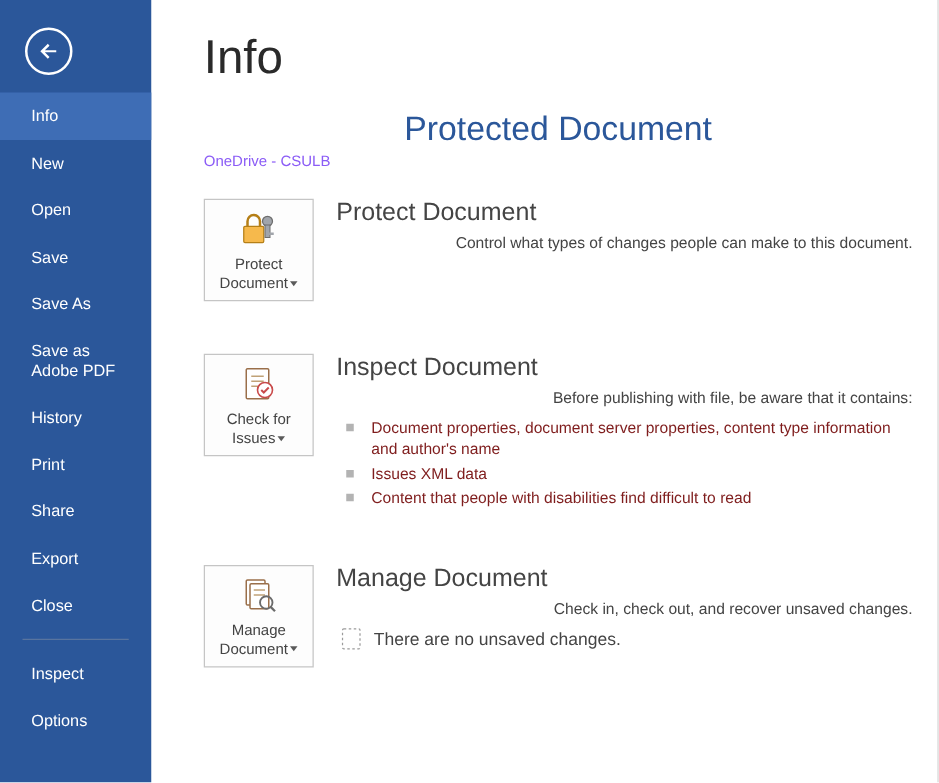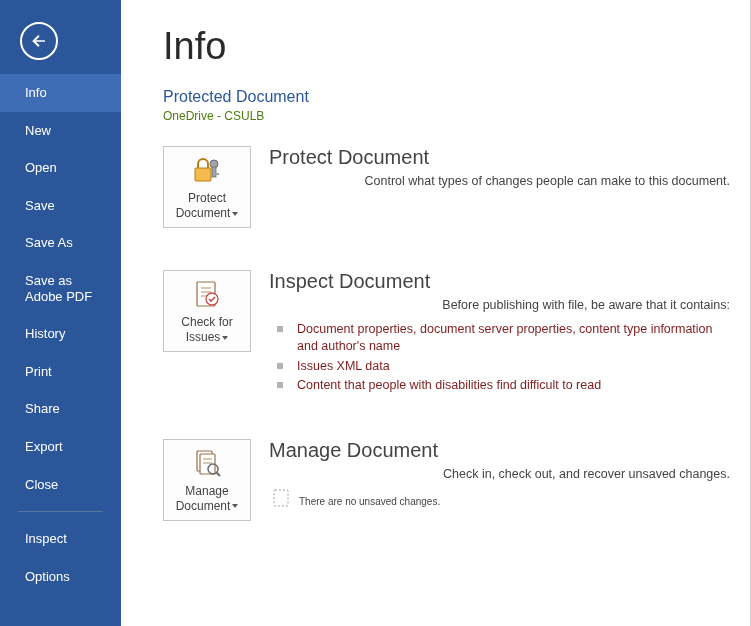--- a/index.html
+++ b/index.html
@@ -52,28 +52,29 @@
     border-right: 1px solid #cfcfcf;
     height: 100%;
   }
   .page-title {
     font-size: 38px;
     font-weight: 300;
     color: #2a2a2a;
     margin-bottom: 20px;
   }
   .doc-title {
-    font-size: 16px;
+    font-size: 27px;
     color: #2b579a;
     font-weight: 400;
     margin-bottom: 3px;
+    text-align: center;
   }
   .doc-location {
     font-size: 12px;
-    color: #4d7c0f;
+    color: #8b5cf6;
     margin-bottom: 23px;
   }
   .section {
     display: flex;
     align-items: flex-start;
     gap: 18px;
     margin-bottom: 42px;
   }
   .action-button {
     width: 88px;
@@ -143,24 +144,24 @@
     content: '';
     position: absolute;
     left: 0;
     top: 5px;
     width: 6px;
     height: 6px;
     background: #b3b3b3;
   }
   .doc-status {
     display: flex;
-    align-items: flex-end;
+    align-items: center;
     gap: 10px;
     padding-left: 4px;
-    font-size: 10px;
+    font-size: 14px;
     color: #444444;
   }
   .doc-status svg { flex-shrink: 0; }
 </style>
 </head>
 <body>
 
 <div class="sidebar">
   <div class="back-btn">
     <svg viewBox="0 0 24 24">

